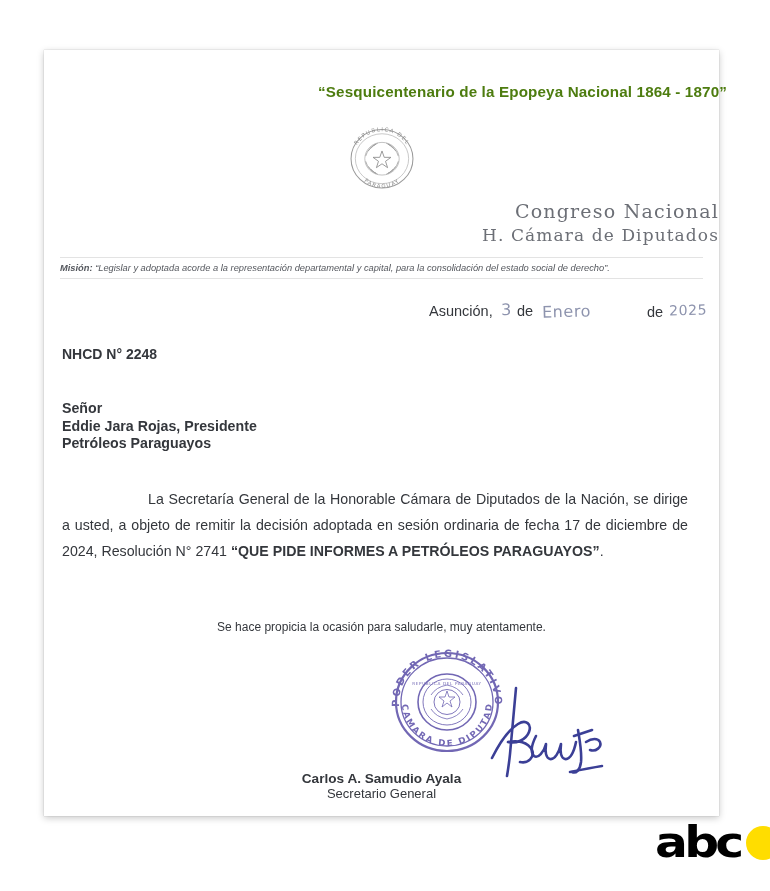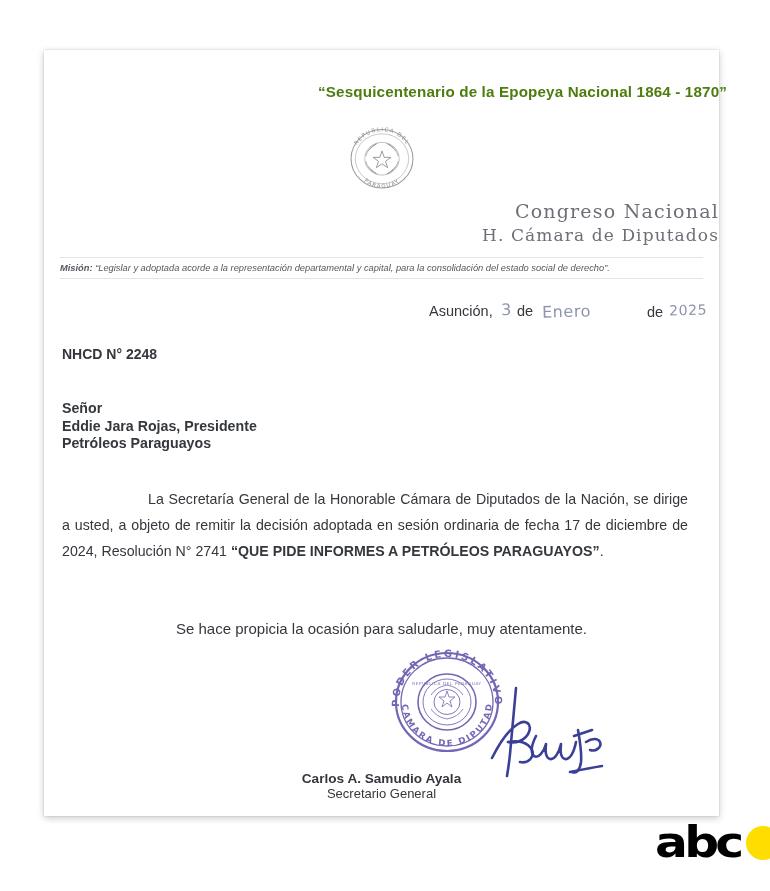--- a/index.html
+++ b/index.html
@@ -129,21 +129,21 @@
     text-indent: 86px;
   }
   .body-par b { font-weight: bold; }
 
   
   .closing {
     position: absolute;
     left: 0; top: 570px;
     width: 100%;
     text-align: center;
-    font-size: 15px;
+    font-size: 12px;
     color: #34373c;
   }
 
   
   .stamp {
     position: absolute;
     left: 333px; top: 595px;
     width: 140px; height: 112px;
     pointer-events: none;
   }

